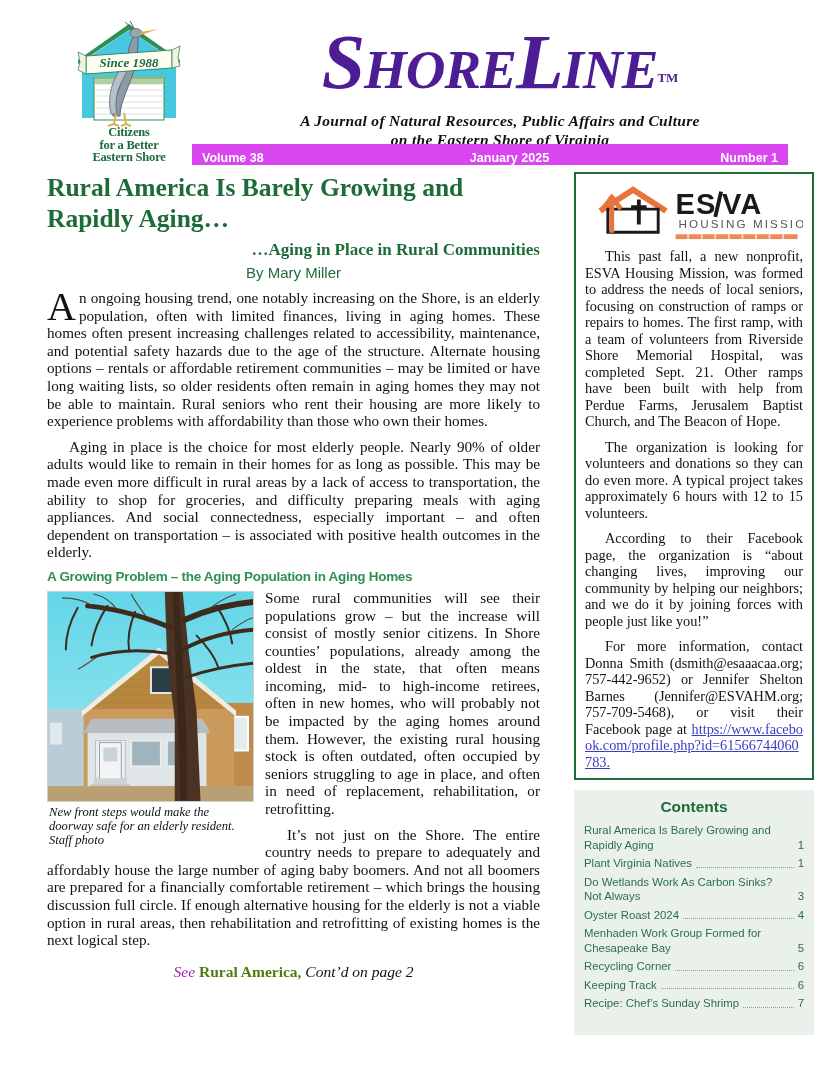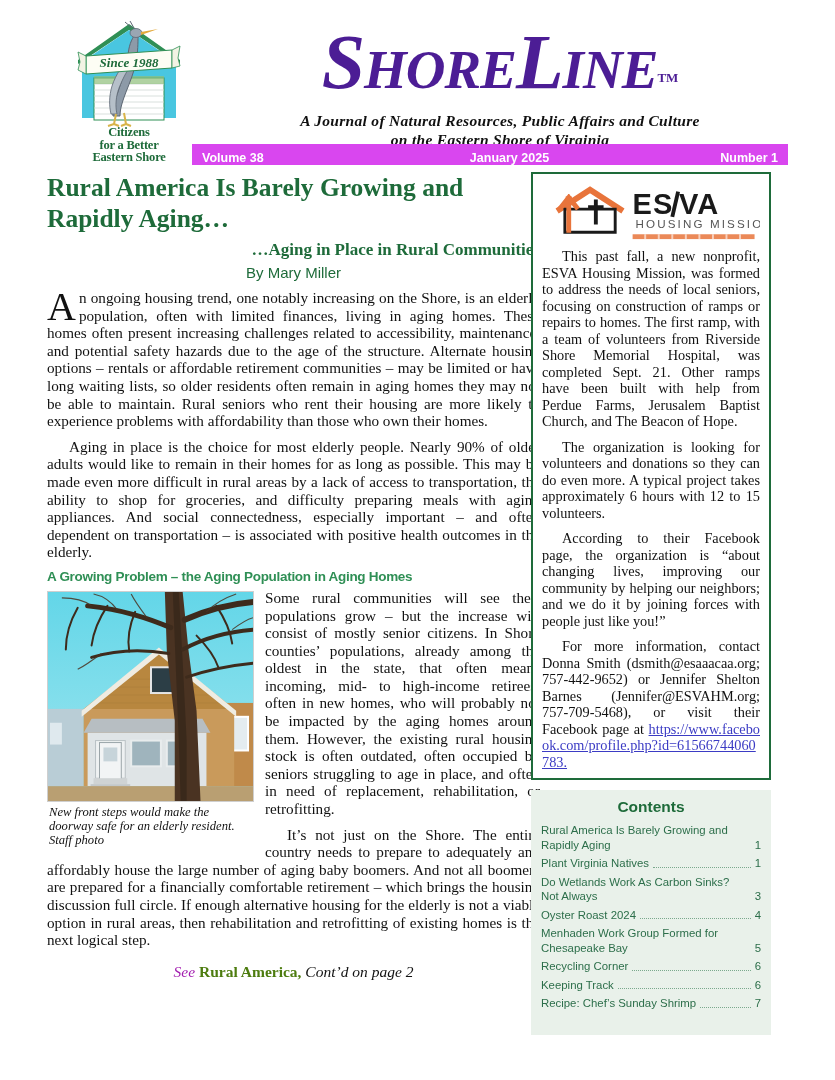--- a/index.html
+++ b/index.html
@@ -128,21 +128,21 @@
     height: 908px;
   }
   .left-col {
     position: absolute;
     left: 47px;
     top: 0;
     width: 493px;
   }
   .right-col {
     position: absolute;
-    left: 531px;
+    left: 574px;
     top: 0;
     width: 240px;
   }
 
   
   .headline {
     font-family: "Liberation Serif", serif;
     font-weight: bold;
     font-size: 25.5px;
     line-height: 31px;

